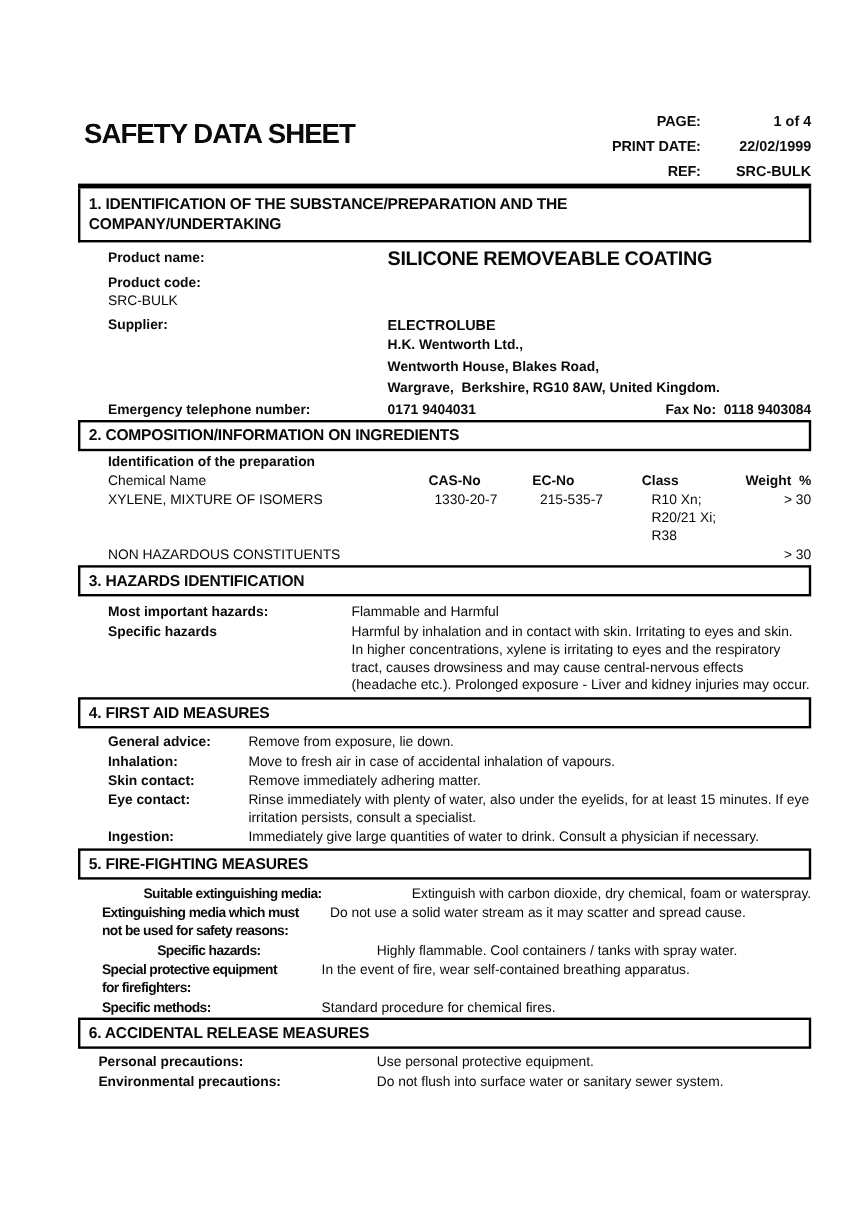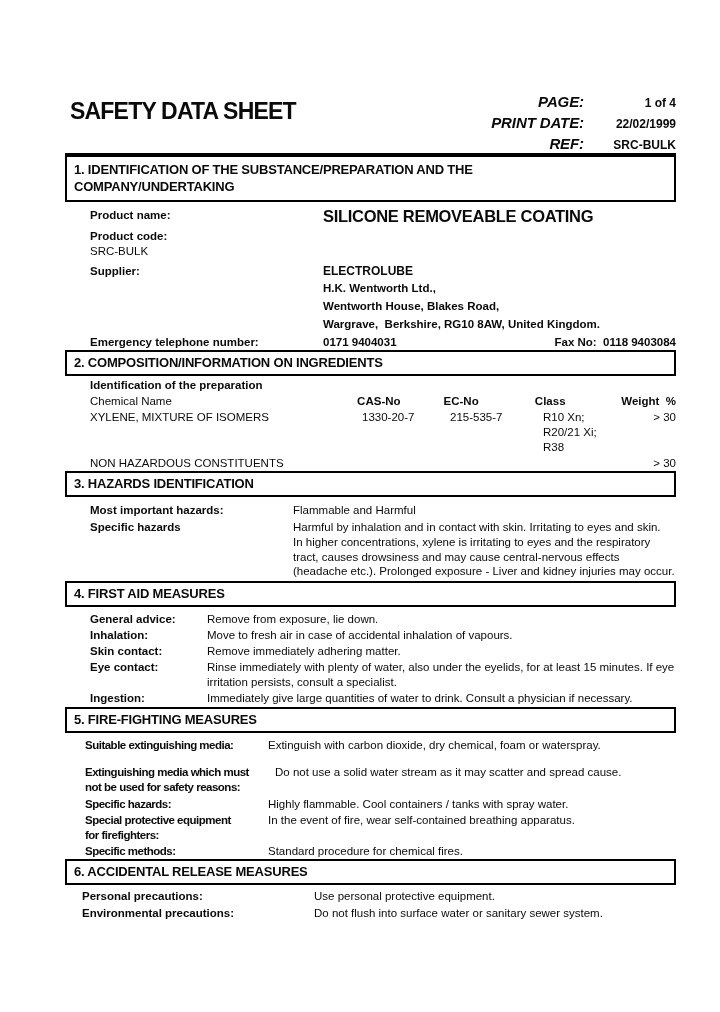--- a/index.html
+++ b/index.html
@@ -12,21 +12,21 @@
   .doc { position:absolute; left:65px; top:0; width:611px; }
 
   
   .hdr { position:relative; height:153px; }
   .title {
     position:absolute; left:5px; top:104px; margin:0;
     font-size:23px; font-weight:bold; letter-spacing:-0.8px; white-space:nowrap;
   }
   .meta { position:absolute; right:0; top:94px; }
   .meta-row { display:flex; justify-content:flex-end; align-items:baseline; height:21px; }
-  .meta-label { font-size:15px; font-weight:bold; letter-spacing:-0.1px;font-style:italic; }
+  .meta-label { font-size:12px; font-weight:bold; letter-spacing:-0.1px; }
   .meta-value { font-size:12px; font-weight:bold; width:92px; text-align:right; white-space:pre; }
 
   .rule { height:4px; background:#000; }
 
   
   .secbox { border:2px solid #000; padding:2px 7px 3px; }
   .secbox.first { border-top:0; padding-top:4px; padding-bottom:5px; }
   .sec-title { font-size:13px; font-weight:bold; letter-spacing:-0.2px; line-height:17px; white-space:nowrap; }
 
   .lbl { font-weight:bold; flex:none; }
@@ -61,23 +61,23 @@
 
   .s4 { padding:5px 0 0 25px; }
   .s4 .lbl { width:117px; }
   .s4 .row { margin-bottom:1px; }
   .s4 .txt { flex:1; }
 
   .s5 { padding:5px 0 0 20px; }
   .s5 .lbl { width:183px; letter-spacing:-0.5px; }
   .s5 .lbl div { white-space:nowrap; }
   .s5 .txt { flex:1; }
-  .s5 .r0 { margin-bottom:12px; }
+  .s5 .r0 { margin-bottom:1px;text-align:right; }
   .s5 .r1 { margin-bottom:2px; }
-  .s5 .r2 { margin-bottom:1px; }
+  .s5 .r2 { margin-bottom:1px;margin-left:46px; }
   .s5 .r3 { margin-bottom:1px; }
   .s5 .pad7 { padding-left:7px; }
 
   .s6 { padding:4px 0 0 17px; }
   .s6 .lbl { width:232px; }
   .s6 .row { margin-bottom:2px; }
   .s6 .txt { flex:1; }
 </style>
 </head>
 <body>

